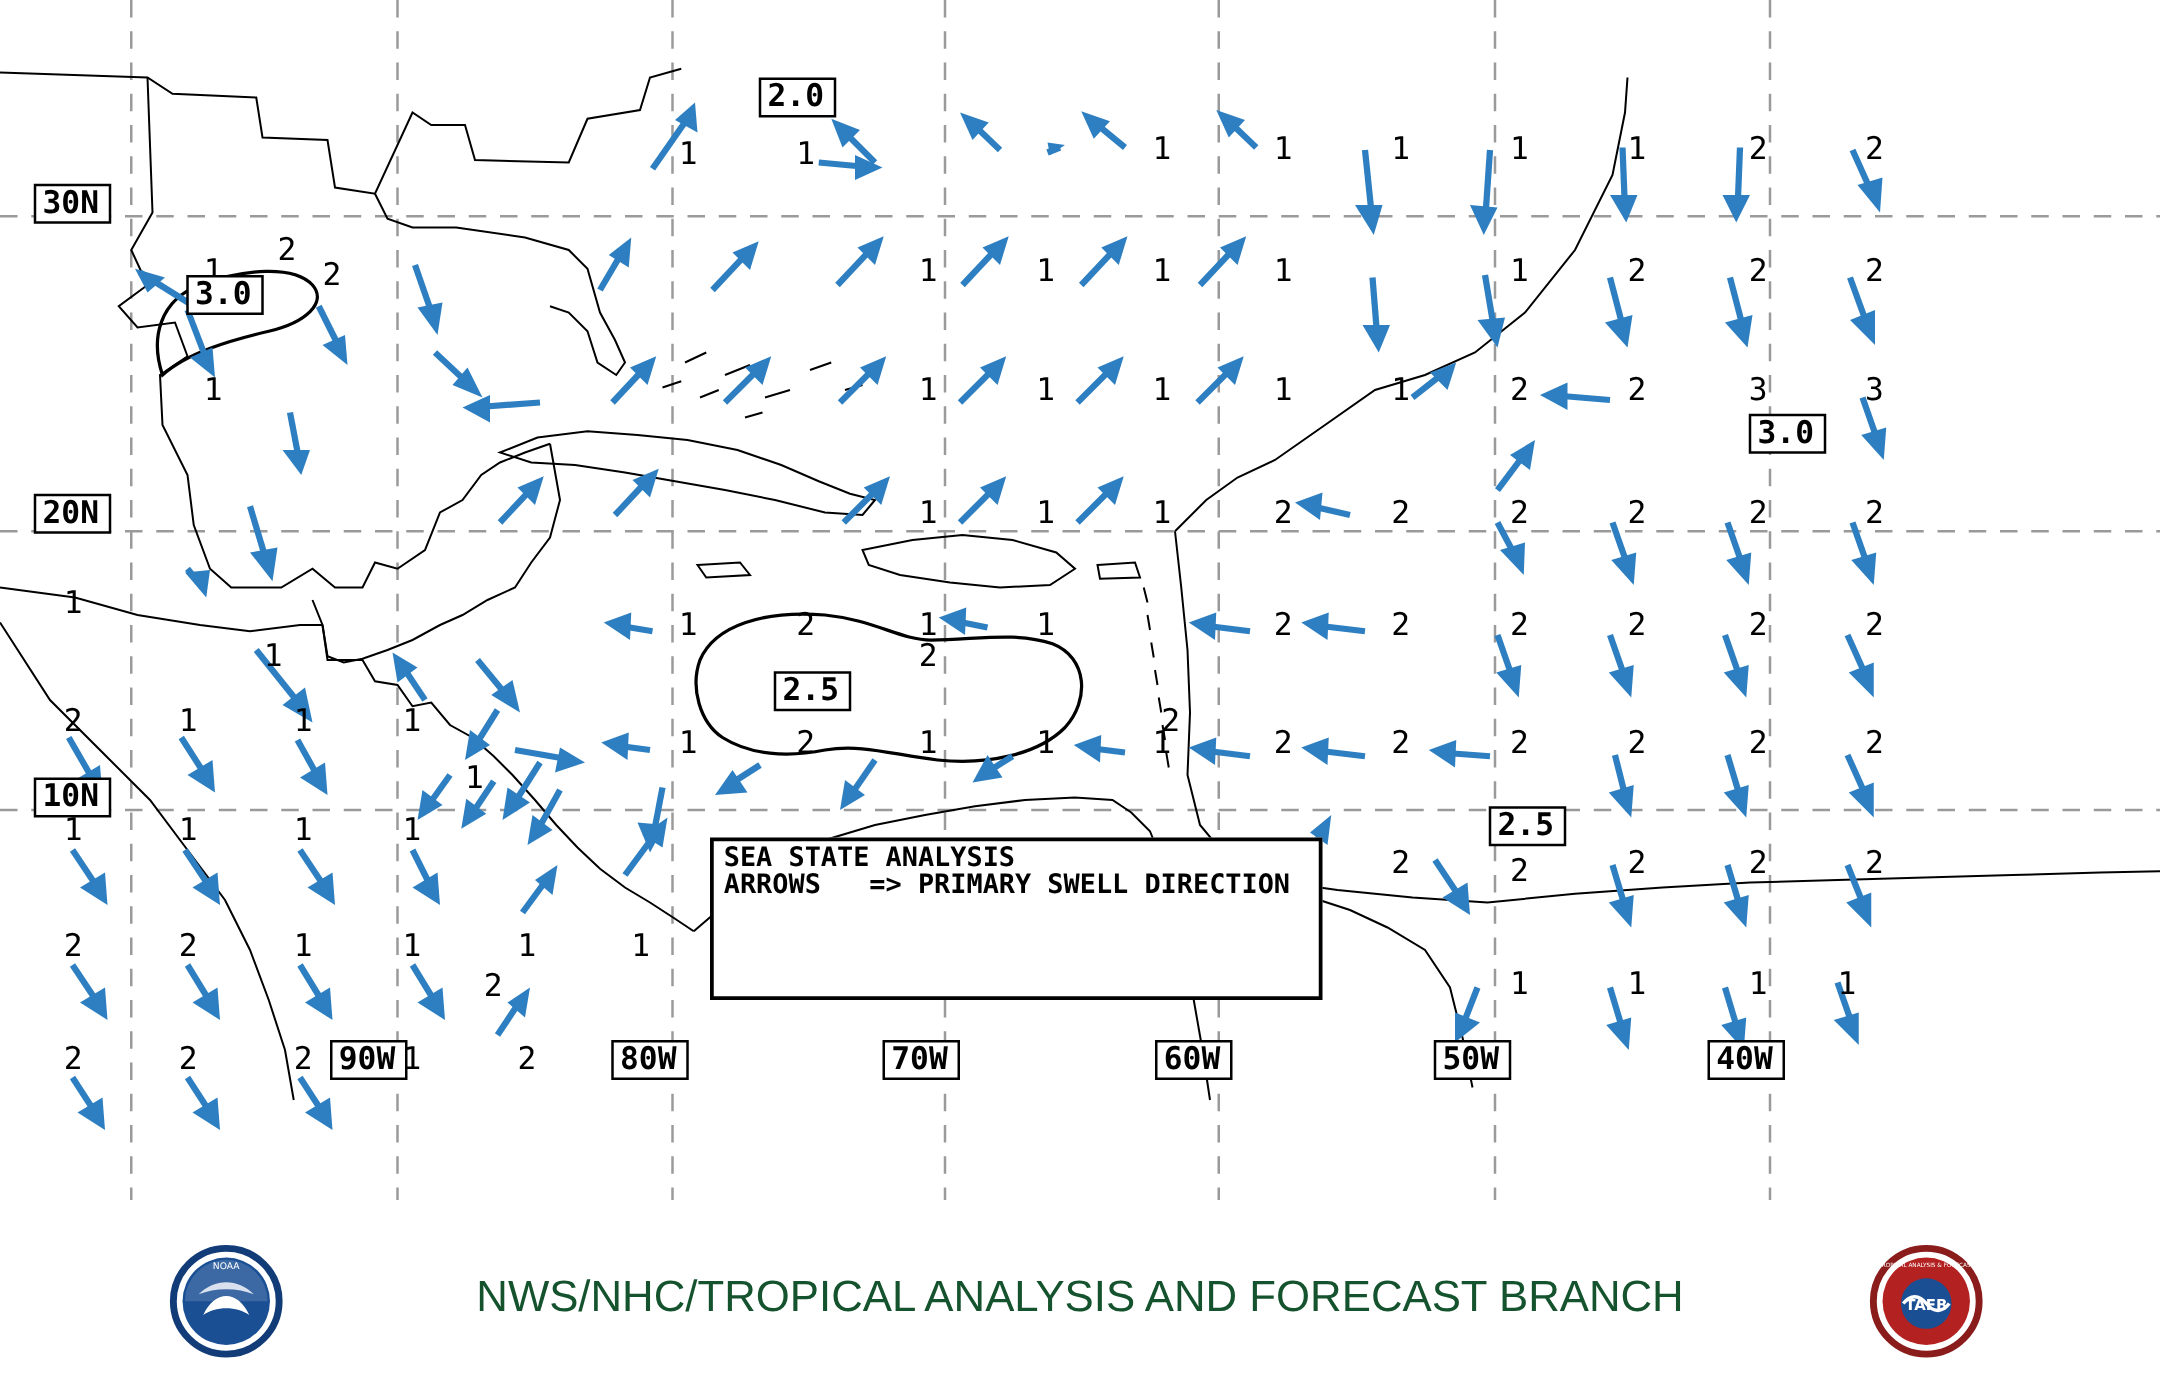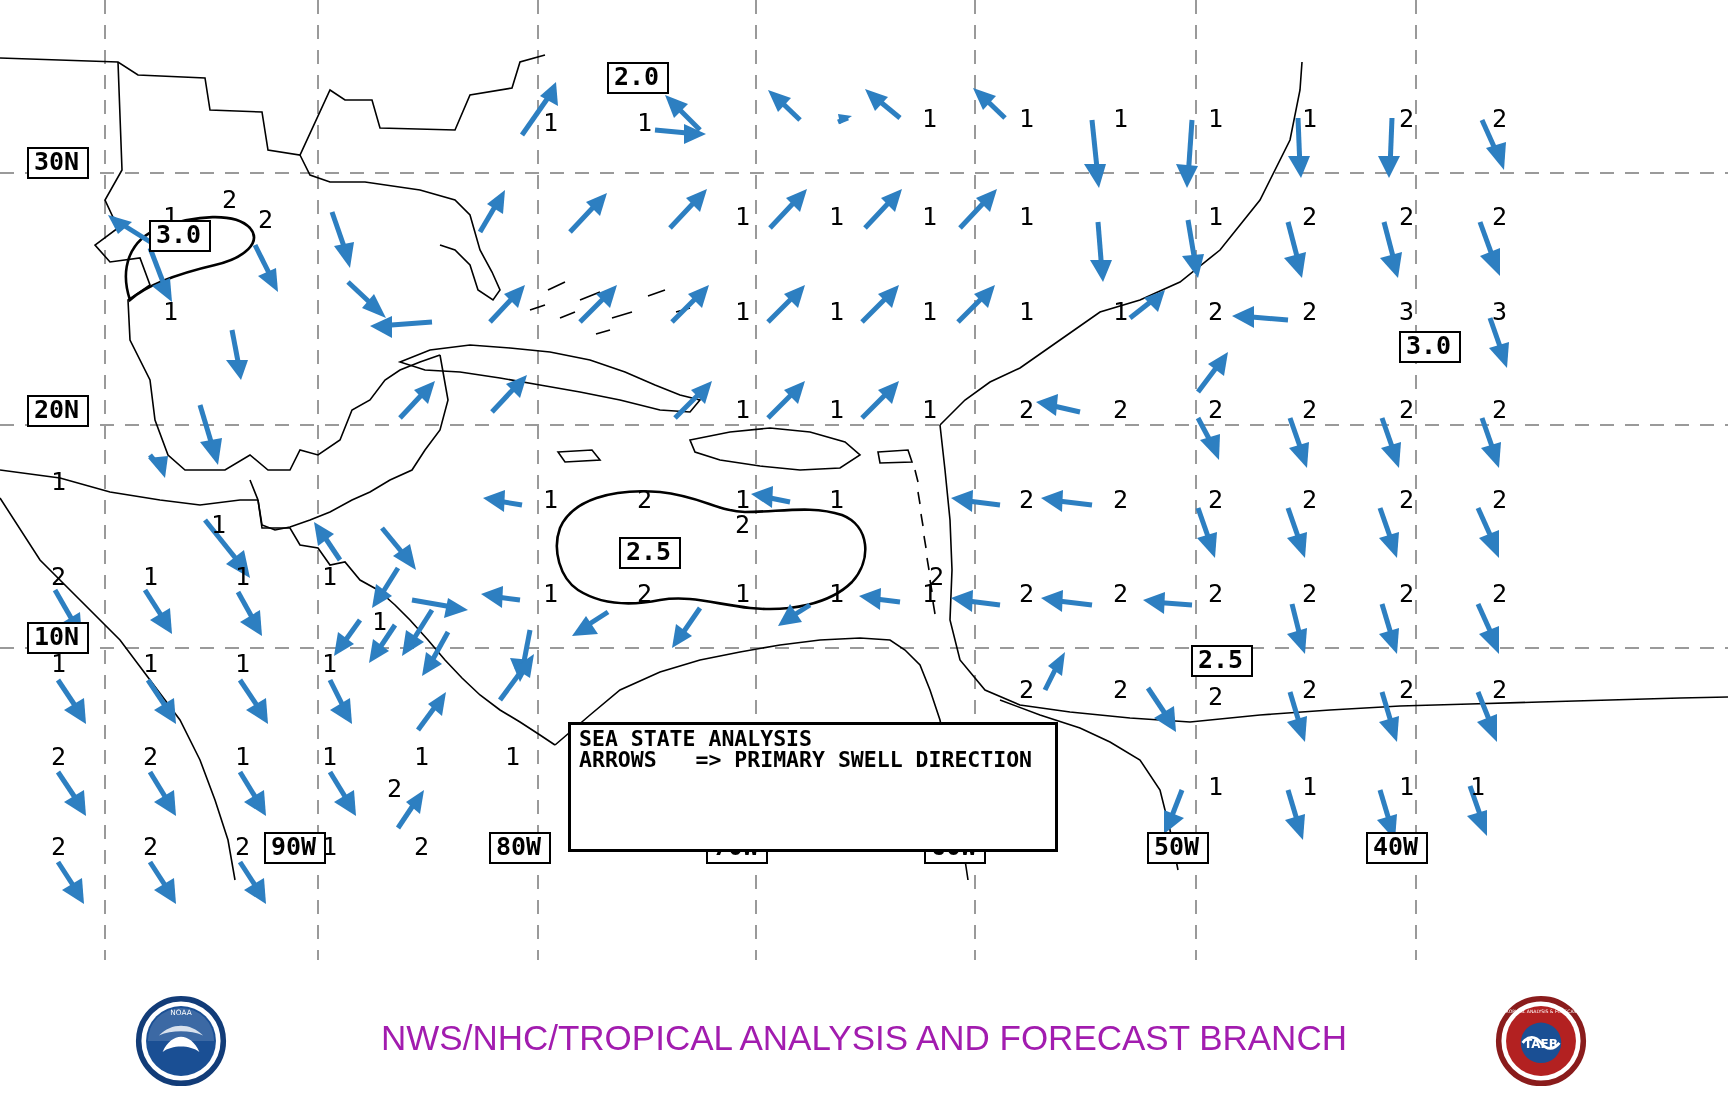--- a/index.html
+++ b/index.html
@@ -13,36 +13,36 @@
   .grid line{stroke:#9a9a9a;stroke-width:2;stroke-dasharray:14 11;}
   .coast{fill:none;stroke:#000;stroke-width:1.6;}
   .contour{fill:none;stroke:#000;stroke-width:2.6;}
   .arrow{stroke:#2d7fc1;stroke-width:5;fill:none;stroke-linecap:butt;}
   .arrowhead{fill:#2d7fc1;}
   .num{font-family:"DejaVu Sans Mono", monospace;font-size:25px;fill:#000;}
   .axlabel{font-family:"DejaVu Sans Mono", monospace;font-size:25px;font-weight:bold;fill:#000;}
   .boxlabel rect{fill:#fff;stroke:#000;stroke-width:2;}
 
   #legend{
-    position:absolute;left:568px;top:722px;width:490px;height:130px;
+    position:absolute;left:568px;top:670px;width:490px;height:130px;
     background:#fff;border:3px solid #000;box-sizing:border-box;
     padding:4px 6px 0 8px;
   }
   #legend div{
     font-family:"DejaVu Sans Mono", monospace;
     font-size:21.5px;font-weight:bold;line-height:20.8px;
     letter-spacing:0px;color:#000;white-space:pre;
   }
   #footer{
     position:absolute;left:0;top:975px;width:1728px;height:125px;
     display:flex;align-items:center;justify-content:center;
   }
   #footer .titles{
     text-align:center;font-family:"Liberation Sans", sans-serif;
-    font-size:35px;color:#a21caf;line-height:42px;
+    font-size:35px;color:#14532d;line-height:42px;
   }
   .logo{position:absolute;top:995px;width:92px;height:92px;}
   #noaa-logo{left:135px;}
   #tafb-logo{left:1495px;}
 </style>
 </head>
 <body>
 
 <div id="map">
 

